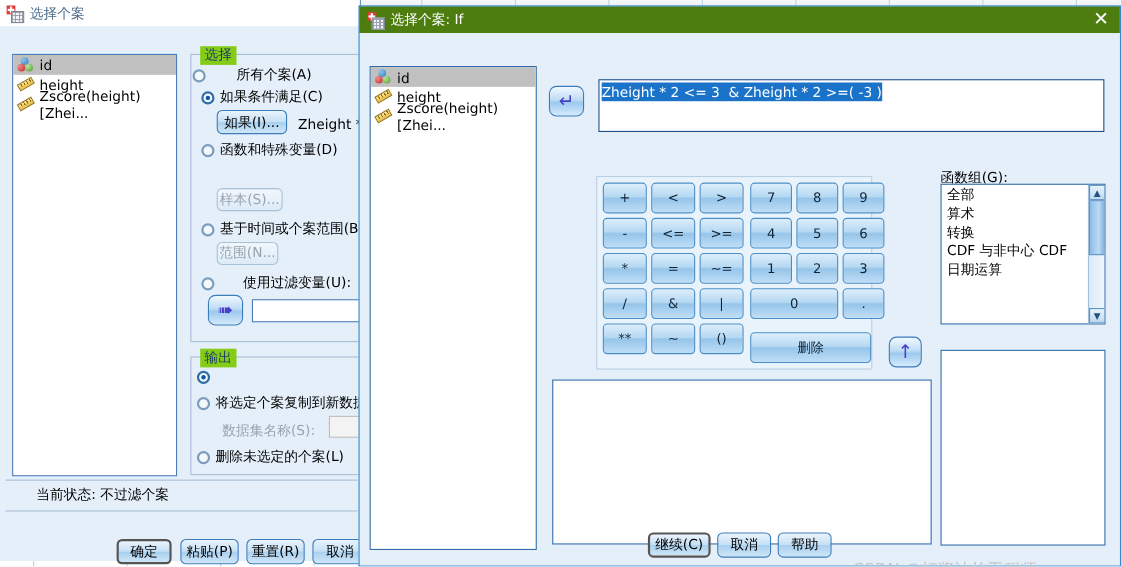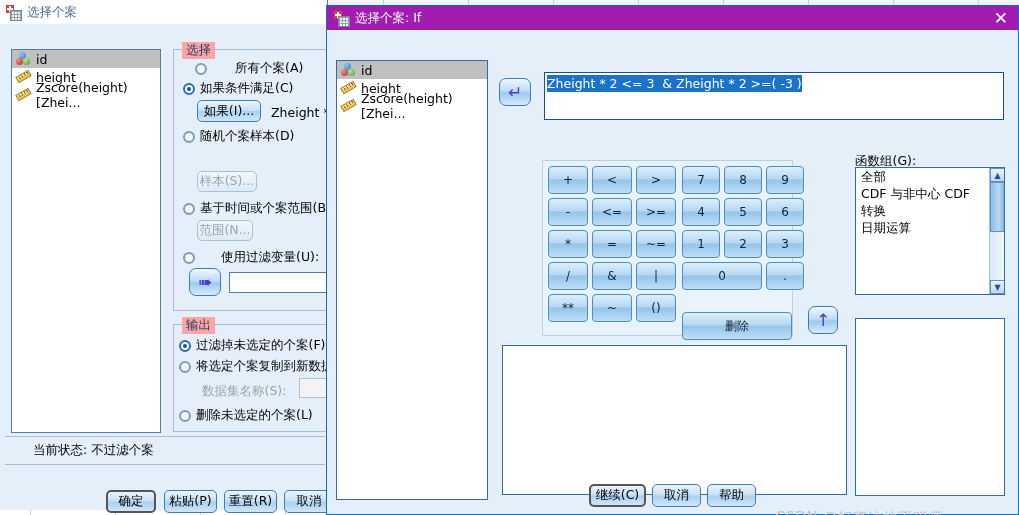--- a/index.html
+++ b/index.html
@@ -20,21 +20,21 @@
   .bg-grid .vline { position: absolute; top: 0; width: 1px; height: 515px; background: #b9d3e8; }
   .bg-grid .hline { position: absolute; left: 0; width: 1019px; height: 1px; background: #b9d3e8; }
   .bg-grid .corner-drag { position:absolute; left:430px; top:3px; width:10px; height:8px;
              color:#8a8a8a; font-size:8px; }
 
   
   .dialog { position: absolute; background: #e4effa; border: 1px solid #4a7eb5;
             box-sizing: border-box; }
   .titlebar { height: 24px; background: #ffffff; display: flex; align-items: center;
               padding-left: 6px; gap: 6px; }
-  .titlebar.active { background: #a21caf; }
+  .titlebar.active { background: #4d7c0f; }
   .title-text { font-size: 12.5px; color: #4a6b8a; }
   .titlebar.active .title-text { color: #ffffff; }
   .close-x { margin-left: auto; margin-right: 10px; color: #fff; font-size: 17px;
              line-height: 1; cursor: pointer; font-family: "DejaVu Sans", sans-serif; }
 
   
   .app-icon { width: 16px; height: 15px; position: relative; flex: 0 0 auto; }
   .app-icon .red { position:absolute; left:1px; top:0px; width:8px; height:8px; background:#e03b3b; }
   .app-icon .redbar-v { position:absolute; left:4px; top:1px; width:2px; height:6px; background:#fff; }
   .app-icon .redbar-h { position:absolute; left:2px; top:3px; width:6px; height:2px; background:#fff; }
@@ -62,21 +62,21 @@
 
   .icon-scale { width: 15px; height: 14px; position: relative; flex:0 0 auto; }
   .icon-scale .ruler { position:absolute; left:0px; top:3px; width:15px; height:7px;
         background: linear-gradient(#fde89a, #e8b93c); border:1px solid #9a7a1e;
         transform: rotate(-30deg); transform-origin: 50% 50%; box-sizing:border-box; }
   .icon-scale .ruler::after { content:""; position:absolute; left:2px; top:0;
         width:11px; height:3px;
         background: repeating-linear-gradient(to right, #8a6c18 0 1px, transparent 1px 3px); }
 
   .groupbox { position: absolute; border: 1px solid #a8bed4; background: transparent; }
-  .groupbox > .gb-title { position: absolute; top: -8px; left: 8px; background: #fca5a5;
+  .groupbox > .gb-title { position: absolute; top: -8px; left: 8px; background: #84cc16;
              padding: 0 4px; font-size: 12.5px; color: #1b3d66; }
 
   .radio-row { position: absolute; display: flex; align-items: center; gap: 5px;
                font-size: 12.5px; color: #000; white-space: nowrap; }
   .radio { width: 12px; height: 12px; border-radius: 50%; box-sizing: border-box;
            border: 2px solid #7b9cbb; background: #f3f8fc; position: relative; flex:0 0 auto; }
   .radio.on { border-color: #2f6ca8; }
   .radio.on::after { content:""; position:absolute; left:2px; top:2px; width:4px; height:4px;
            border-radius:50%; background:#0a58a8; }
 
@@ -191,38 +191,38 @@
               <span class="ruler"></span>
             </span>
           <span>Zscore(height) [Zhei...</span>
         </div>
       </div>
 
       <div class="groupbox" style="left:174px; top:25px; width:200px; height:260px;">
         <span class="gb-title">选择</span>
       </div>
 
-      <div class="radio-row" style="left:196px; top:36px;gap:28px;">
+      <div class="radio-row" style="left:176px; top:36px;gap:28px;">
         <span class="radio"></span>
         <span>所有个案(A)</span>
       </div>
 
       <div class="radio-row" style="left:184px; top:56px;">
         <span class="radio on"></span>
         <span>如果条件满足(C)</span>
       </div>
 
       <div class="btn" style="position:absolute; left:198px; top:76px; width:64px; height:22px;">
         <span>如果(I)...</span>
       </div>
       <div class="static-text" style="left:272px; top:81px;">Zheight * 2 &lt;</div>
 
       <div class="radio-row" style="left:184px; top:104px;">
         <span class="radio"></span>
-        <span>随机个案样本(D)</span>
+        <span>函数和特殊变量(D)</span>
       </div>
       <div class="btn disabled" style="position:absolute; left:198px; top:147px; width:60px; height:21px;">
         <span>样本(S)...</span>
       </div>
 
       <div class="radio-row" style="left:184px; top:176px;">
         <span class="radio"></span>
         <span>基于时间或个案范围(B)</span>
       </div>
       <div class="btn disabled" style="position:absolute; left:198px; top:196px; width:56px; height:21px;">
@@ -236,21 +236,20 @@
       <div class="arrow-btn" style="position:absolute; left:190px; top:244px; width:32px; height:28px;">
         <span>➠</span>
       </div>
       <div class="textfield" style="position:absolute; left:230px; top:248px; width:150px; height:21px;"></div>
 
       <div class="groupbox" style="left:174px; top:300px; width:200px; height:106px;padding-left:16px;">
         <span class="gb-title">输出</span>
       </div>
       <div class="radio-row" style="left:180px; top:313px;">
         <span class="radio on"></span>
-        <span>过滤掉未选定的个案(F)</span>
       </div>
       <div class="radio-row" style="left:180px; top:334px;">
         <span class="radio"></span>
         <span>将选定个案复制到新数据</span>
       </div>
       <div class="static-text" style="left:203px; top:359px; color:#9aa4ae;">数据集名称(S):</div>
       <div class="textfield disabled" style="position:absolute; left:300px; top:354px; width:78px; height:20px;"></div>
       <div class="radio-row" style="left:180px; top:383px;">
         <span class="radio"></span>
         <span>删除未选定的个案(L)</span>
@@ -396,36 +395,37 @@
 
         <div class="key" style="left:5px;   top:133px; width:40px; height:28px;">
             <span>**</span>
           </div>
         <div class="key" style="left:49px;  top:133px; width:40px; height:28px;">
             <span>~</span>
           </div>
         <div class="key" style="left:93px;  top:133px; width:40px; height:28px;">
             <span>()</span>
           </div>
-        <div class="key" style="left:139px; top:151px; width:110px; height:28px;">
+        <div class="key" style="left:139px; top:141px; width:110px; height:28px;">
             <span>删除</span>
           </div>
       </div>
 
       <div class="arrow-btn" style="position:absolute; left:481px; top:276px; width:30px; height:28px;">
         <span>↑</span>
       </div>
 
       <div class="listbox" style="left:175px; top:315px; width:345px; height:150px;"></div>
 
       <div class="lbl" style="left:528px; top:123px;">函数组(G):</div>
       <div class="listbox" style="left:528px; top:137px; width:150px; height:128px;">
         <div class="li">全部</div>
+        <div class="li">算术</div>
+        <div class="li">转换</div>
         <div class="li">CDF 与非中心 CDF</div>
-        <div class="li">转换</div>
         <div class="li">日期运算</div>
         <div class="scrollbar" style="right:0; top:0; height:126px;">
           <div class="sb-arrow" style="top:0;">▲</div>
           <div class="sb-thumb" style="top:14px; height:50px;"></div>
           <div class="sb-arrow" style="bottom:0;">▼</div>
         </div>
       </div>
 
       <div class="lbl" style="left:528px; top:288px;">函数和特殊变量(F):</div>
       <div class="listbox" style="left:528px; top:288px; width:150px; height:178px;"></div>

